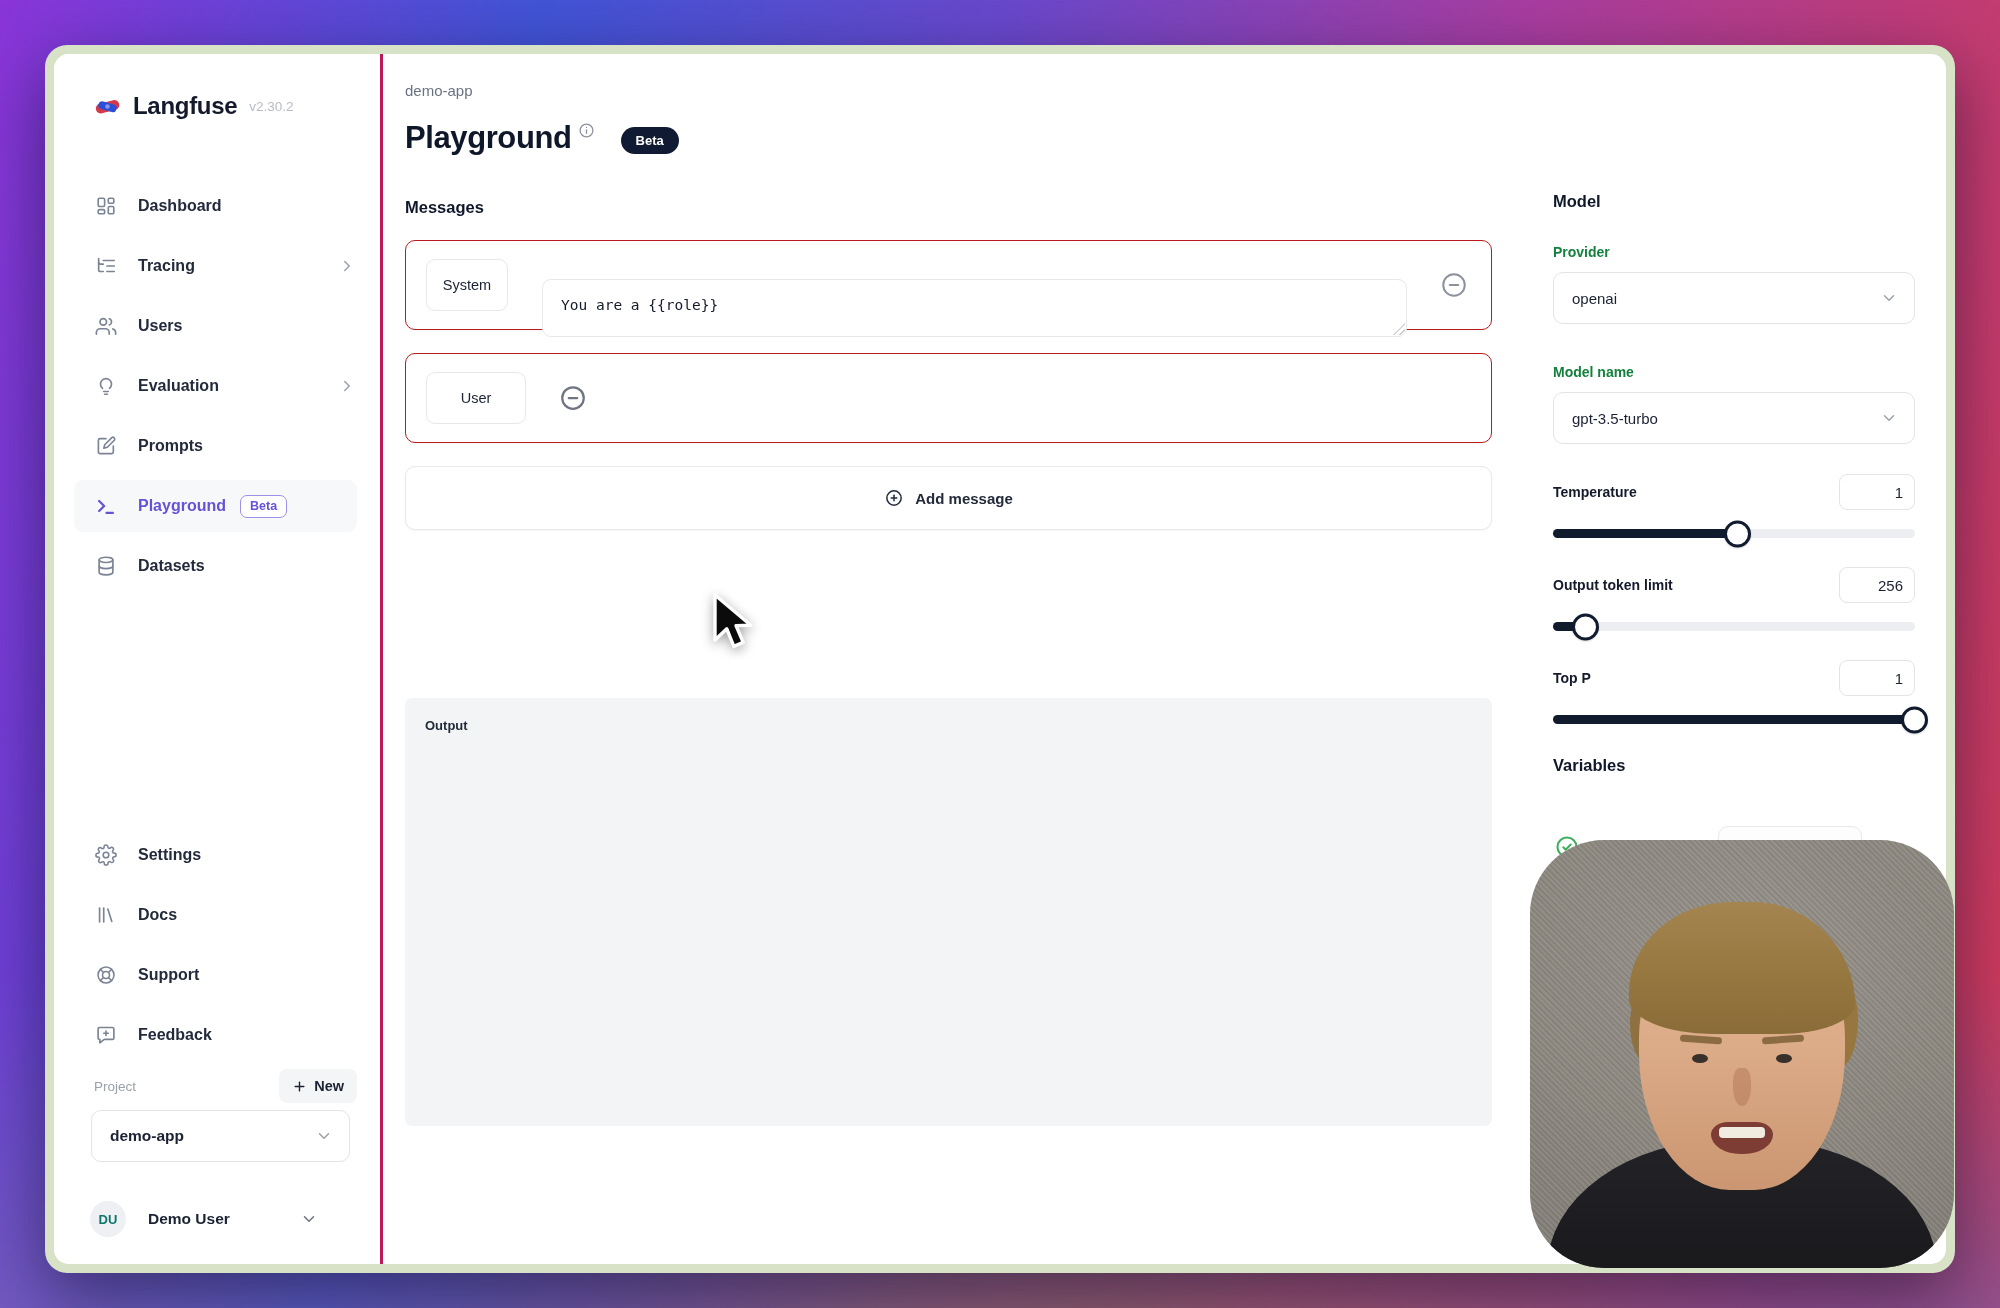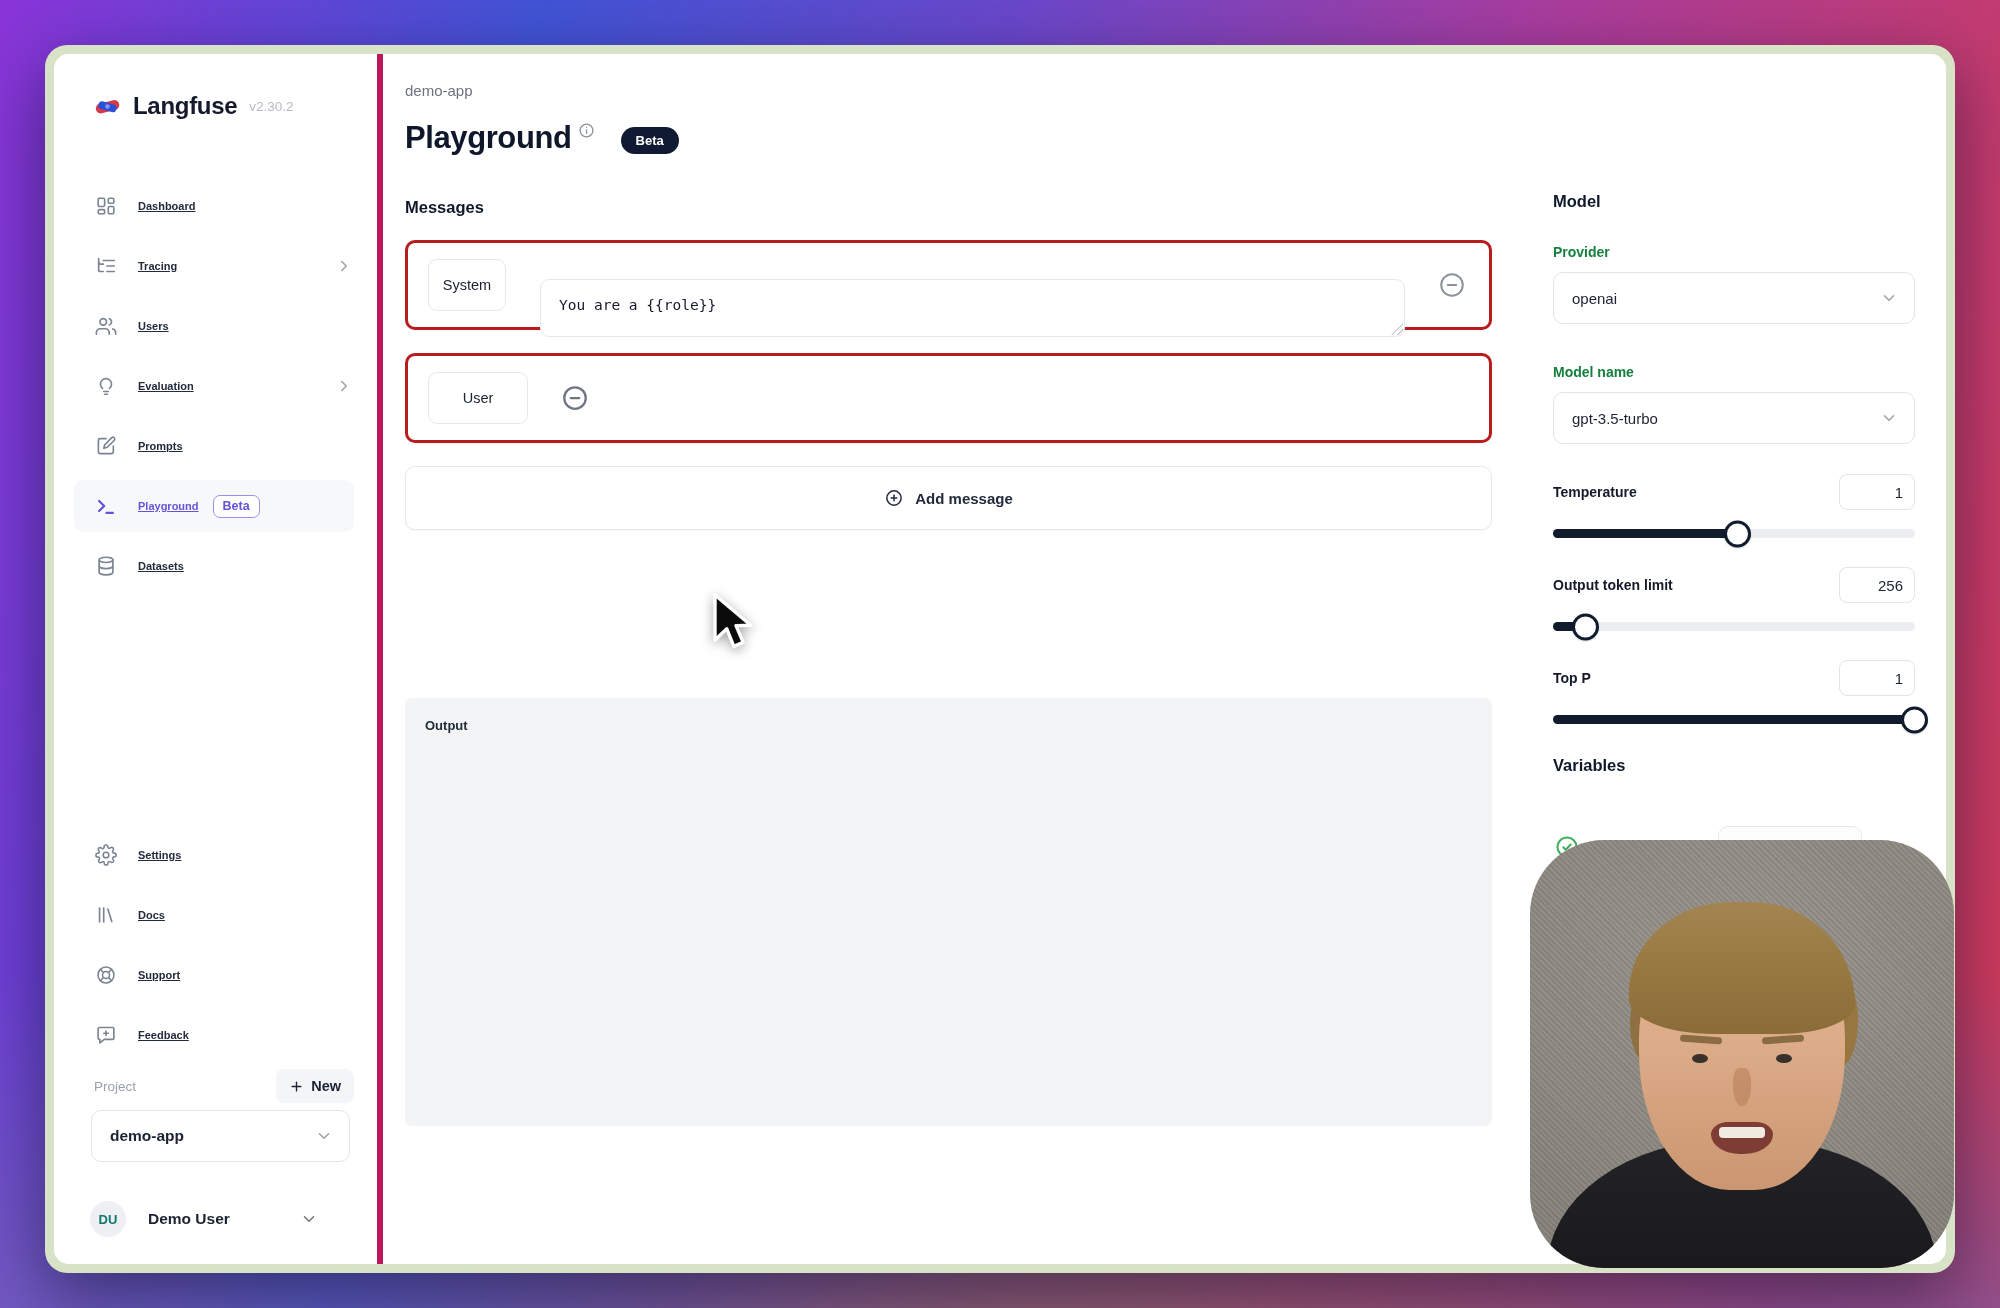--- a/index.html
+++ b/index.html
@@ -19,28 +19,28 @@
   .window {
     position:absolute; left:45px; top:45px; width:1910px; height:1228px;
     background:#d8e2c6; border-radius:22px;
     box-shadow:0 24px 70px rgba(10,5,30,.5);
   }
   .app {
     position:absolute; inset:9px; background:#ffffff; border-radius:15px; overflow:hidden;
   }
 
   
-  .sidebar { position:absolute; left:0; top:0; bottom:0; width:329px; background:#fff; border-right:6px solid #be185d; }
+  .sidebar { position:absolute; left:0; top:0; bottom:0; width:329px; background:#fff; border-right:3px solid #be185d; }
   .logo-row { position:absolute; left:40px; top:38px; display:flex; align-items:center; gap:12px; }
   .brand { font-size:24px; font-weight:700; color:#14192b; letter-spacing:-.3px; }
   .version { font-size:13.5px; color:#b7bbc4; font-weight:500; }
   .nav { position:absolute; left:0; top:122px; width:100%; }
   .nav-item { position:relative; height:60px; display:flex; align-items:center; padding:0 24px 0 40px; cursor:pointer; }
   .nav-icon { width:24px; height:24px; color:#7b8494; display:flex; align-items:center; justify-content:center; flex:0 0 auto; }
-  .nav-label { margin-left:20px; font-size:11px; font-weight:600; color:#232a3b;text-decoration:underline; }
+  .nav-label { margin-left:20px; font-size:16px; font-weight:600; color:#232a3b; }
   .nav-chevron { margin-left:auto; color:#9aa1ac; width:18px; height:18px; }
   .nav-item.active { }
   .nav-item.active .active-bg { position:absolute; left:20px; right:23px; top:4px; bottom:4px; background:#f7f8fa; border-radius:9px; }
   .nav-item.active .nav-icon, .nav-item.active .nav-label { color:#6453d6; position:relative; }
   .nav-icon, .nav-label, .side-badge { position:relative; }
   .side-badge { margin-left:14px; font-size:12.5px; font-weight:600; color:#6453d6; border:1px solid #9c90e8; border-radius:7px; padding:3px 9px 4px; background:#fff; }
   .nav-bottom { position:absolute; left:0; top:771px; width:100%; }
   .project-row { position:absolute; left:40px; right:23px; top:1014px; height:36px; display:flex; align-items:center; }
   .project-label { font-size:13.5px; color:#9aa1ac; font-weight:500; }
   .new-btn { margin-left:auto; display:flex; align-items:center; gap:7px; background:#f4f5f7; border-radius:8px; height:34px; padding:0 13px; font-size:14.5px; font-weight:600; color:#1b2233; cursor:pointer; }
@@ -55,21 +55,21 @@
 
   
   .breadcrumb { position:absolute; left:351px; top:28px; font-size:15px; color:#6b7280; }
   .title-row { position:absolute; left:351px; top:66px; display:flex; align-items:flex-start; }
   .page-title { font-size:31px; font-weight:700; color:#0f172a; letter-spacing:-.4px; line-height:1.15; }
   .info-icon { width:17px; height:17px; color:#8b929e; margin-left:6px; margin-top:2px; }
   .beta-pill { margin-left:26px; margin-top:7px; background:#101b33; color:#fff; font-size:13px; font-weight:700; border-radius:15px; padding:6px 15px; }
   .section-heading { font-size:16.5px; font-weight:700; color:#0f172a; }
   .messages-heading { position:absolute; left:351px; top:144px; }
 
-  .msg-card { position:absolute; left:351px; width:1087px; height:90px; border:3px solid #b91c1c; border-radius:10px; background:#fff; box-shadow:0 1px 2px rgba(16,24,40,.04); display:flex; align-items:center; padding:0 22px 0 20px; }
+  .msg-card { position:absolute; left:351px; width:1087px; height:90px; border:1px solid #b91c1c; border-radius:10px; background:#fff; box-shadow:0 1px 2px rgba(16,24,40,.04); display:flex; align-items:center; padding:0 22px 0 20px; }
   .role-chip { width:100px; height:52px; border:1px solid #e7e8eb; border-radius:9px; display:flex; align-items:center; justify-content:center; font-size:14.5px; color:#1b2233; background:#fff; cursor:pointer; }
   .msg-input-wrap { flex:1; margin-left:34px; position:relative;margin-top:46px; }
   .msg-input { width:865px; height:58px; border:1px solid #e7e8eb; border-radius:9px; resize:none; font-family:"DejaVu Sans Mono", monospace; font-size:14.5px; color:#14192b; padding:17px 18px; outline:none; display:block; }
   .grip { position:absolute; left:851px; top:44px; width:12px; height:12px; pointer-events:none;
     background:repeating-linear-gradient(-45deg, transparent 0 3px, #c8ccd2 3px 4.6px, transparent 4.6px 7.4px, #c8ccd2 7.4px 9px, transparent 9px 12px);
     clip-path:polygon(100% 0, 100% 100%, 0 100%); }
   .minus-btn { margin-left:32px; width:30px; height:30px; color:#8b929e; cursor:pointer; background:none; border:none; display:flex; }
   .add-card { position:absolute; left:351px; top:412px; width:1087px; height:64px; border:1px solid #e7e8eb; border-radius:10px; background:#fff; box-shadow:0 1px 2px rgba(16,24,40,.04); display:flex; align-items:center; justify-content:center; gap:11px; cursor:pointer; }
   .add-card svg { width:20px; height:20px; color:#232a3b; }
   .add-label { font-size:15px; font-weight:600; color:#232a3b; }

